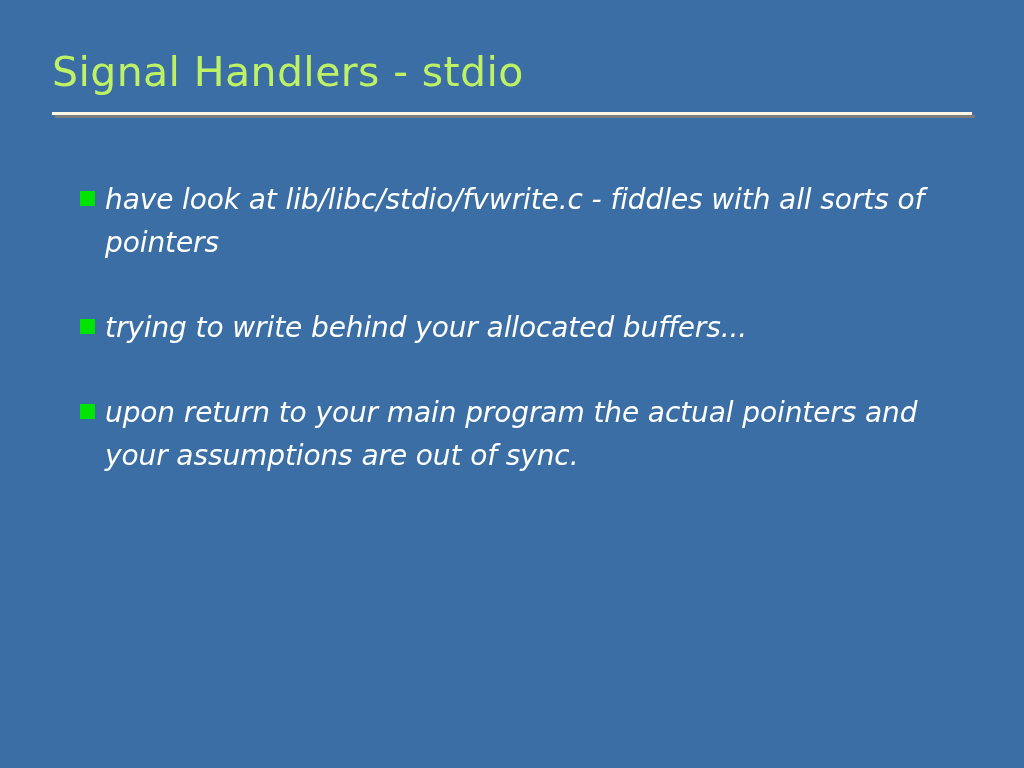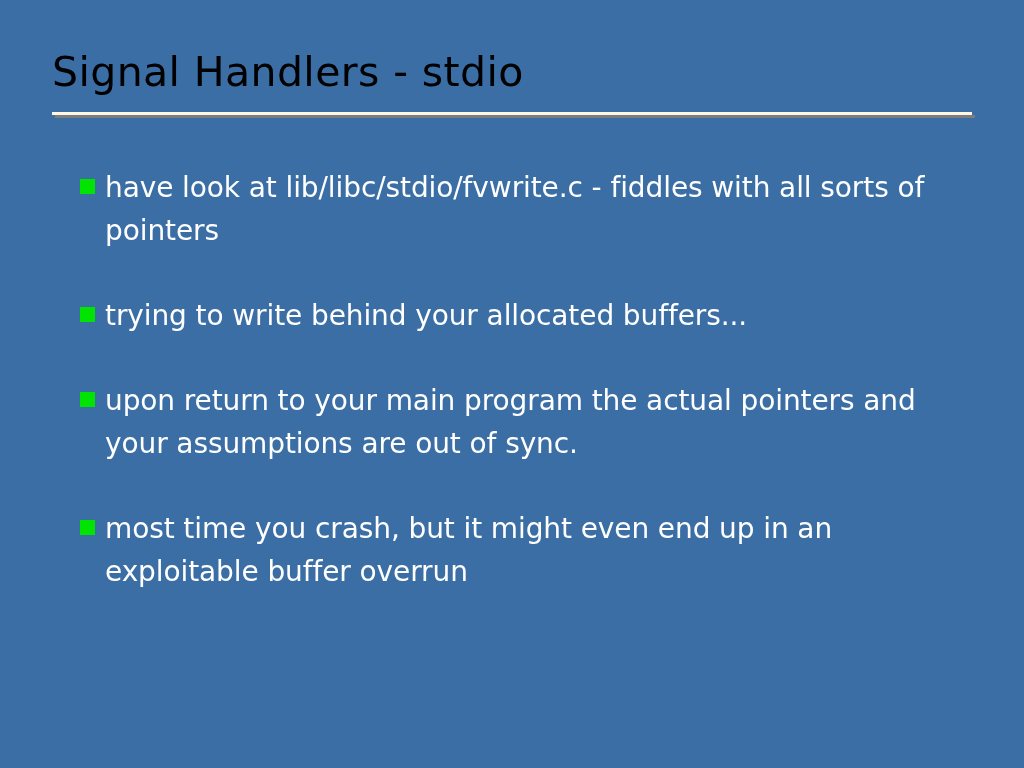--- a/index.html
+++ b/index.html
@@ -27,21 +27,21 @@
     left: 52px;
     top: 46px;
     width: 920px;
   }
 
   #slide-title {
     font-family: "DejaVu Sans", sans-serif;
     font-size: 41px;
     line-height: 52px;
     font-weight: 400;
-    color: #000000;
+    color: #bef264;
     letter-spacing: 0.4px;
     white-space: nowrap;
   }
 
   
   #title-rule {
     position: absolute;
     left: 52px;
     top: 112px;
     width: 920px;
@@ -54,22 +54,23 @@
     top: 115px;
     width: 920px;
     height: 3px;
     background: #7d7d7d;
   }
 
   
   #body-list {
     position: absolute;
     left: 80px;
-    top: 166px;
+    top: 178px;
     width: 880px;
+    font-style: italic;
   }
 
   .bullet-row {
     position: relative;
     display: flex;
     align-items: flex-start;
     margin-bottom: 42px;
   }
 
   .bullet-marker {
@@ -113,20 +114,16 @@
     <div class="bullet-row">
       <div class="bullet-marker"></div>
       <div class="bullet-text">trying to write behind your allocated buffers...</div>
     </div>
 
     <div class="bullet-row">
       <div class="bullet-marker"></div>
       <div class="bullet-text">upon return to your main program the actual pointers and your assumptions are out of sync.</div>
     </div>
 
-    <div class="bullet-row">
-      <div class="bullet-marker"></div>
-      <div class="bullet-text">most time you crash, but it might even end up in an exploitable buffer overrun</div>
-    </div>
 
   </div>
 
 </div>
 
 </body></html>

